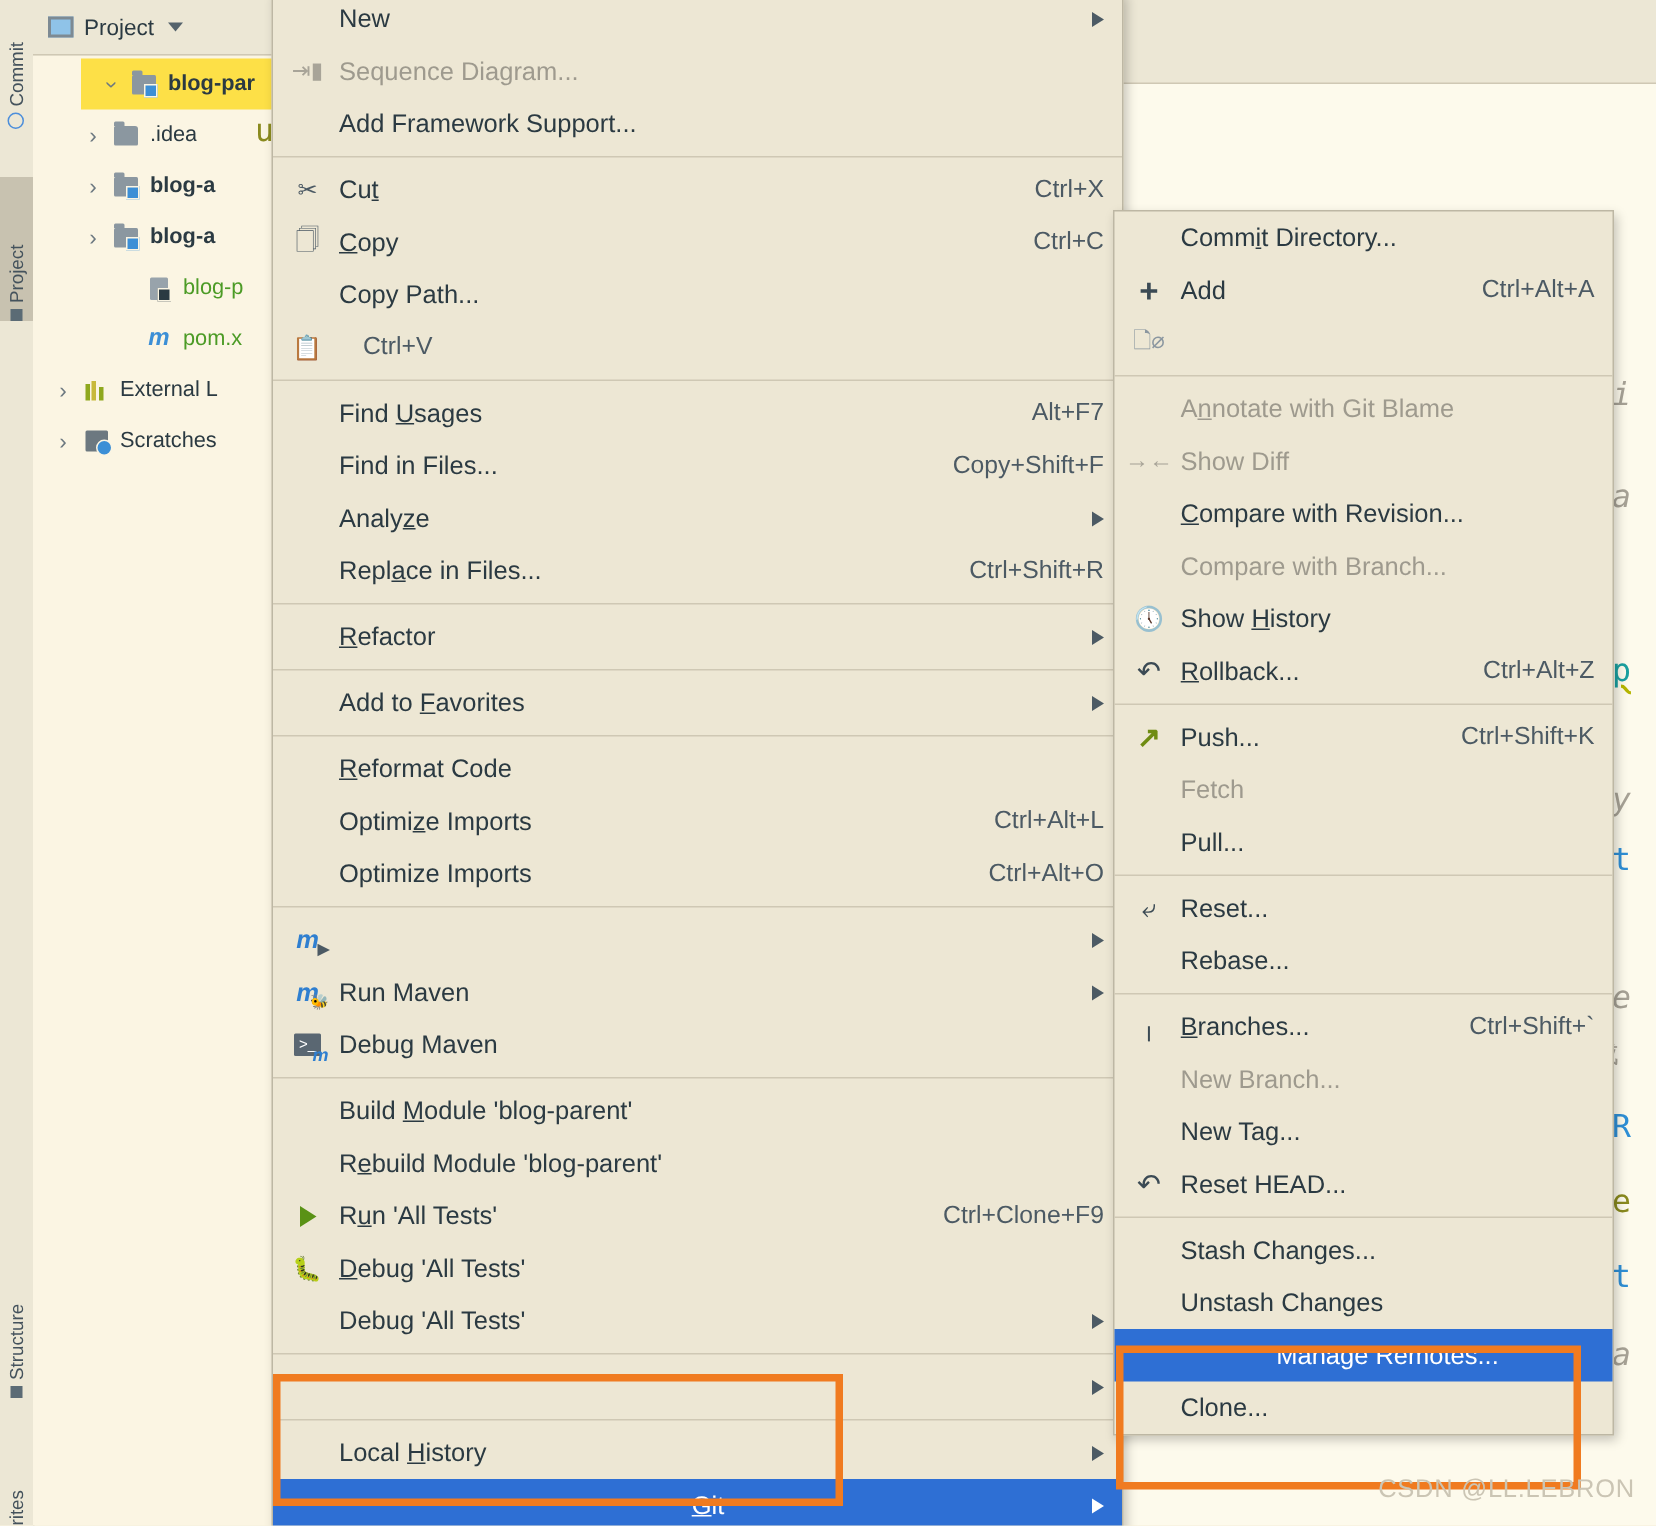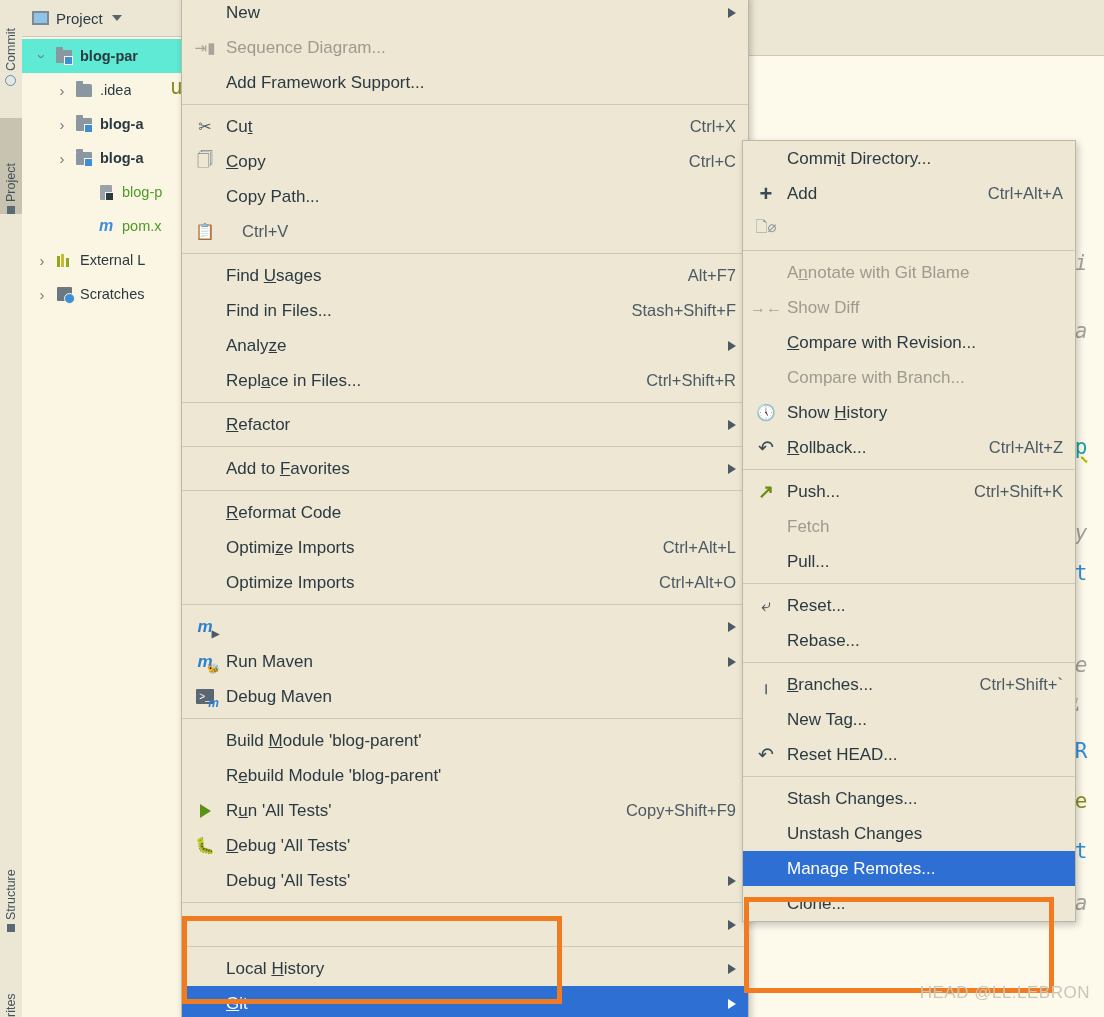--- a/index.html
+++ b/index.html
@@ -50,21 +50,21 @@
     width:17px;height:14px;border:2px solid #7D8A93;background:#8FC3E8;
     box-sizing:border-box;flex:none;
   }
   .caret-dn{
     width:0;height:0;border-left:5px solid transparent;border-right:5px solid transparent;
     border-top:6px solid #55636C;margin-left:2px;
   }
 
   .tree{padding-top:2px;font-size:14.5px;}
   .tnode{height:34px;display:flex;align-items:center;white-space:nowrap;color:#2B3A42;}
-  .tnode.sel{background:#5eead4;}
+  .tnode.sel{background:#fde047;margin-left:32px;}
   .tw{width:24px;flex:none;display:flex;justify-content:center;align-items:center;}
   .chev{color:#6C7880;font-size:15px;line-height:1;}
   .chev.down{transform:rotate(90deg);display:inline-block;}
   .ticon{width:20px;flex:none;display:flex;justify-content:center;align-items:center;}
   .tlabel{overflow:hidden;}
   .tlabel.b{font-weight:bold;}
   .tlabel.green{color:#4C9B26;}
 
   .ic-folder{width:16px;height:13px;background:#8B97A0;border-radius:1px 2px 1px 1px;position:relative;}
   .ic-folder:before{content:"";position:absolute;left:0;top:-3px;width:7px;height:3px;background:#8B97A0;border-radius:1px 1px 0 0;}
@@ -120,21 +120,21 @@
   #git-menu{left:742px;top:140px;width:332px;}
 
   .mi{
     position:relative;height:35px;display:flex;align-items:center;
     padding-left:44px;padding-right:12px;white-space:nowrap;
   }
   .mi .mlabel{flex:1;overflow:hidden;text-overflow:clip;}
   .mi .mkey{color:#4C5A64;font-size:16.5px;padding-left:16px;}
   .mi.disabled,.mi.disabled .mkey{color:#9E9A8E;}
   .mi.hl{background:#2E6FD4;}
-  .mi.hl .mlabel,.mi.hl .mkey{color:#FFFFFF;}
+  .mi.hl .mlabel,.mi.hl .mkey{color:#FFFFFF;text-align:center;}
   .mi .mico{
     position:absolute;left:12px;top:50%;transform:translateY(-50%);
     width:22px;height:20px;display:flex;align-items:center;justify-content:center;
   }
   .arrow{
     width:0;height:0;border-top:5.5px solid transparent;border-bottom:5.5px solid transparent;
     border-left:8px solid #4C5A64;margin-left:10px;flex:none;
   }
   .mi.hl .arrow{border-left-color:#FFFFFF;}
   .sep{height:1px;background:#CFC8B4;margin:4px 0;}
@@ -364,21 +364,21 @@
 
     <div class="sep"></div>
 
     <div class="mi">
       <span class="mlabel">Find <u class="acc">U</u>sages</span>
       <span class="mkey">Alt+F7</span>
     </div>
 
     <div class="mi">
       <span class="mlabel">Find in Files...</span>
-      <span class="mkey">Stash+Shift+F</span>
+      <span class="mkey">Copy+Shift+F</span>
     </div>
 
     <div class="mi">
       <span class="mlabel">Analy<u class="acc">z</u>e</span>
       <span class="arrow"></span>
     </div>
 
     <div class="mi">
       <span class="mlabel">Repl<u class="acc">a</u>ce in Files...</span>
       <span class="mkey">Ctrl+Shift+R</span>
@@ -449,21 +449,21 @@
     <div class="mi">
       <span class="mlabel">R<u class="acc">e</u>build Module 'blog-parent'</span>
       <span class="mkey"></span>
     </div>
 
     <div class="mi">
       <span class="mico">
           <span class="g-play"></span>
         </span>
       <span class="mlabel">R<u class="acc">u</u>n 'All Tests'</span>
-      <span class="mkey">Copy+Shift+F9</span>
+      <span class="mkey">Ctrl+Clone+F9</span>
     </div>
 
     <div class="mi">
       <span class="mico g-bug">🐛</span>
       <span class="mlabel"><u class="acc">D</u>ebug 'All Tests'</span>
     </div>
 
     <div class="mi">
       <span class="mlabel">Debug 'All Tests'</span>
       <span class="arrow"></span>
@@ -565,20 +565,23 @@
     </div>
 
     <div class="sep"></div>
 
     <div class="mi">
       <span class="mico g-branch">╷</span>
       <span class="mlabel"><u class="acc">B</u>ranches...</span>
       <span class="mkey">Ctrl+Shift+`</span>
     </div>
 
+    <div class="mi disabled">
+      <span class="mlabel">New Branch...</span>
+    </div>
 
     <div class="mi">
       <span class="mlabel">New Tag...</span>
     </div>
 
     <div class="mi">
       <span class="mico g-rollback">↶</span>
       <span class="mlabel">Reset HEAD...</span>
     </div>
 
@@ -598,15 +601,15 @@
 
     <div class="mi">
       <span class="mlabel">Clone...</span>
     </div>
 
   </div>
 
   <div class="anno" id="anno-git"></div>
   <div class="anno" id="anno-remotes"></div>
 
-  <div class="watermark">HEAD @LL.LEBRON</div>
+  <div class="watermark">CSDN @LL.LEBRON</div>
 
 </div>
 
 </body></html>

